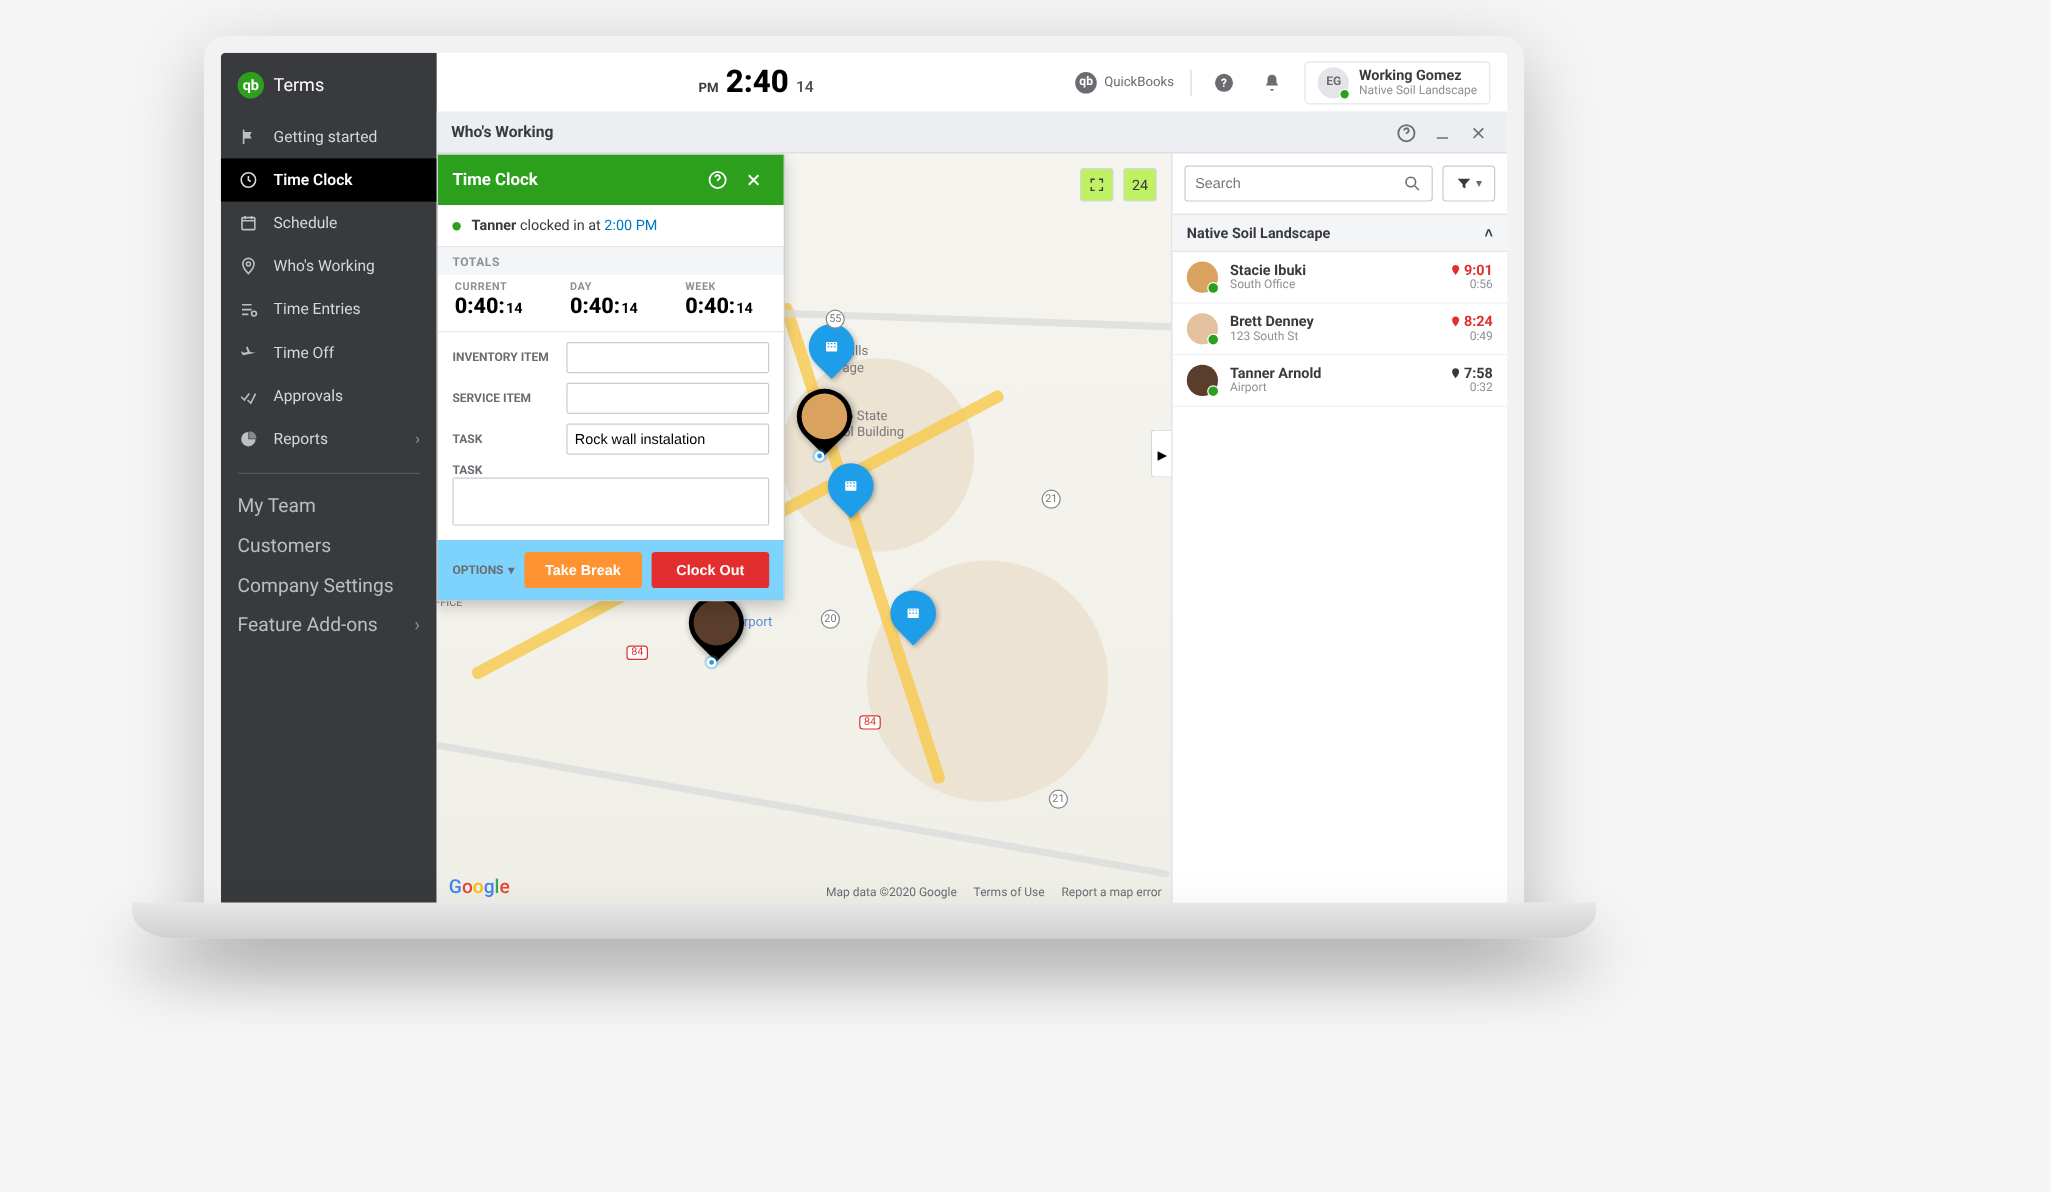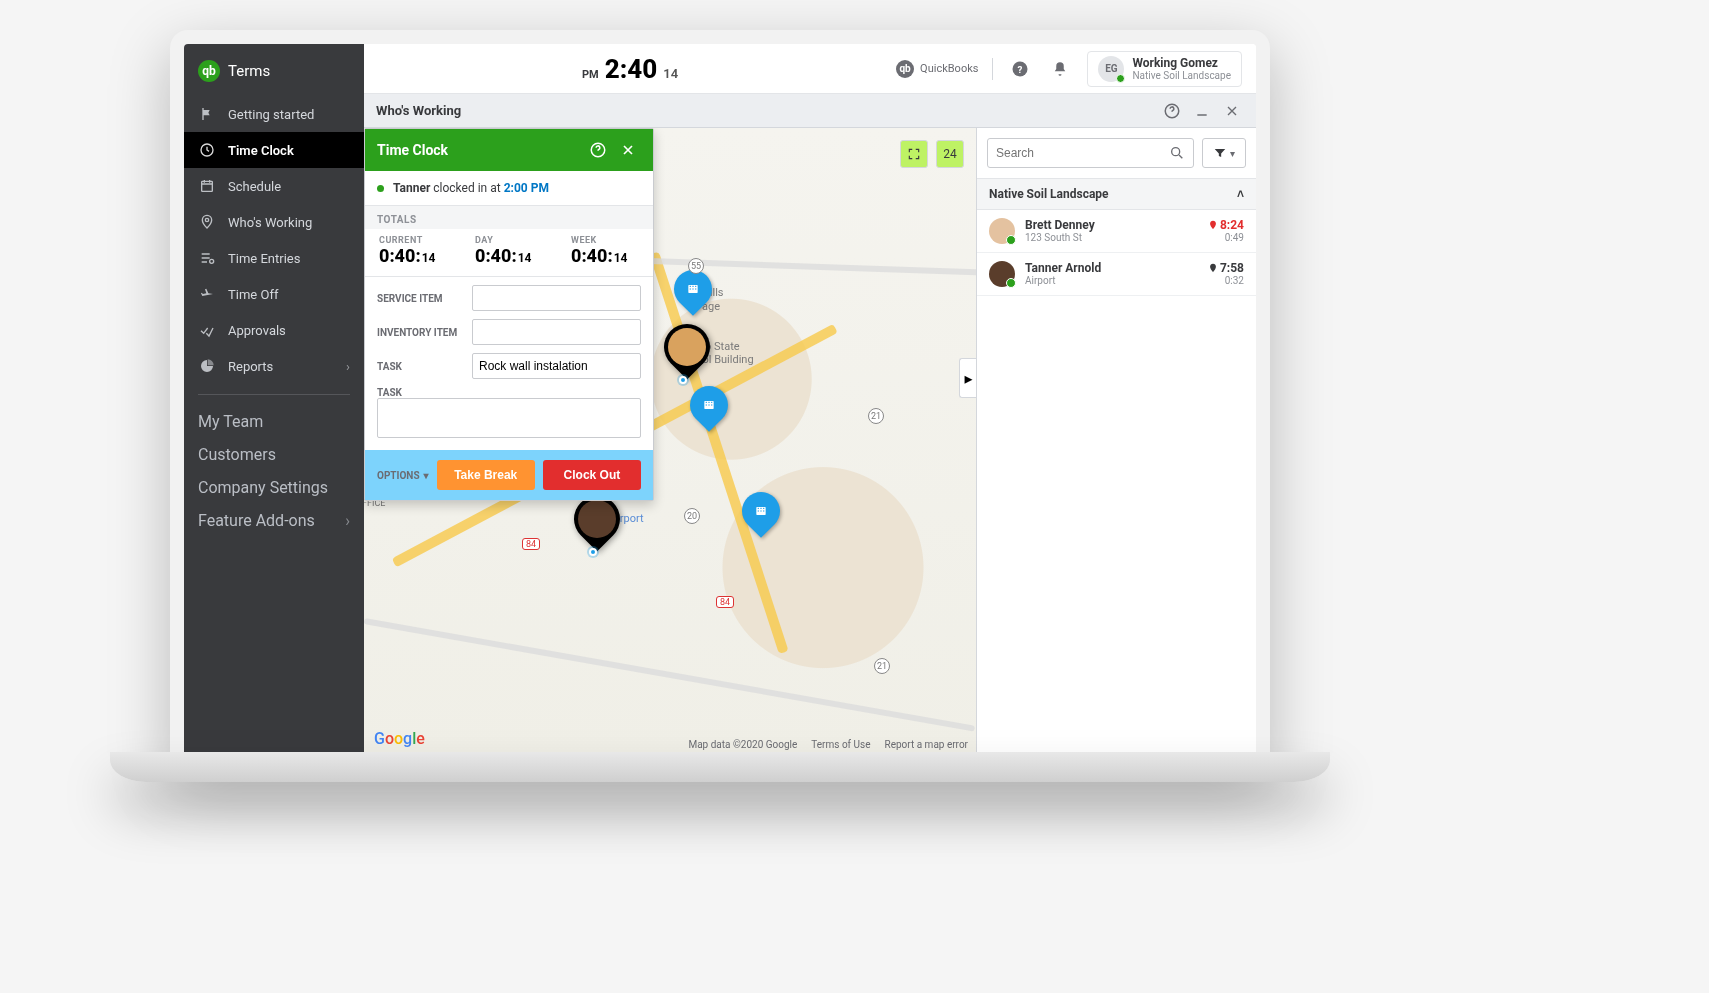--- a/index.html
+++ b/index.html
@@ -64,21 +64,21 @@
   .google-logo span:nth-child(1){color:#4285F4}.google-logo span:nth-child(2){color:#EA4335}.google-logo span:nth-child(3){color:#FBBC05}.google-logo span:nth-child(4){color:#4285F4}.google-logo span:nth-child(5){color:#34A853}.google-logo span:nth-child(6){color:#EA4335}
   .map-legal { position:absolute; right:8px; bottom:6px; display:flex; gap:14px; font-size:10px; color:#6b6c72; }
   .map-label { position:absolute; font-size:11px; color:#7a7a7a; white-space:nowrap; }
   .side-toggle { position:absolute; top:230px; right:-1px; width:18px; height:40px; background:#fff; border:1px solid #d4d7dc; border-right:none; border-radius:3px 0 0 3px; display:flex; align-items:center; justify-content:center; cursor:pointer; }
   
   .tc-card { position:absolute; left:0; top:0; width:290px; background:#f4f5f6; border:1px solid #c9cbcf; border-radius:2px; box-shadow:0 4px 12px rgba(0,0,0,0.2); z-index:10; }
   .tc-head { background:#2ca01c; color:#fff; display:flex; align-items:center; padding:8px 12px; font-size:14px; font-weight:700; }
   .tc-head .icon-btn { color:#fff; }
   .tc-status { padding:10px 12px; font-size:12px; color:#393a3d; background:#fff; border-bottom:1px solid #e3e5e8;}
   .tc-status .dot { display:inline-block; width:7px; height:7px; background:#2ca01c; border-radius:50%; margin-right:6px; vertical-align:middle;}
-  .tc-status .time-link { color:#0077c5; font-weight:700;text-align:center;}
+  .tc-status .time-link { color:#0077c5; font-weight:400;text-align:center;}
   .tc-section-label { font-size:10px; font-weight:700; letter-spacing:0.5px; color:#8d9096; padding:8px 12px 4px;}
   .tc-totals { display:flex; background:#fff; border-bottom:1px solid #e3e5e8; }
   .tc-col { flex:1; padding:6px 14px 10px; }
   .tc-col .lbl { font-size:9px; font-weight:700; color:#8d9096; letter-spacing:0.5px; }
   .tc-col .val { font-size:18px; font-weight:800; color:#000; display:flex; align-items:baseline; gap:1px; }
   .tc-col .val .sm { font-size:12px; font-weight:700; }
   .tc-form { background:#fff; padding:4px 12px 8px; }
   .tc-row { display:flex; align-items:center; height:34px; gap:8px; }
   .tc-row label { font-size:10px; font-weight:700; color:#6b6c72; width:100px; }
   .tc-row input { flex:1; height:26px; border:1px solid #c9cbcf; border-radius:2px; padding:0 6px; font-size:12px; }
@@ -381,25 +381,25 @@
               <div class="tc-col">
                 <div class="lbl">WEEK</div>
                 <div class="val">
                       <span>0:40:</span>
                       <span class="sm">14</span>
                     </div>
               </div>
             </div>
             <div class="tc-form">
               <div class="tc-row">
+                <label>INVENTORY ITEM</label>
+                <input value="" style="">
+              </div>
+              <div class="tc-row">
                 <label>SERVICE ITEM</label>
-                <input value="" style="">
-              </div>
-              <div class="tc-row">
-                <label>INVENTORY ITEM</label>
                 <input value="" style="">
               </div>
               <div class="tc-row">
                 <label>TASK</label>
                 <input value="Rock wall instalation" style="">
               </div>
               <div class="tc-row" style="height:auto; flex-direction:column; align-items:stretch; gap:4px; padding-top:4px;">
                 <label>TASK</label>
               </div>
               <div class="tc-notes"><textarea value="" style=""></textarea></div>
@@ -434,20 +434,36 @@
                   </span>
               <span style="font-size:10px;color:#6b6c72;">▾</span>
             </div>
           </div>
           <div class="rp-group-head">
             <span>Native Soil Landscape</span>
             <span class="chev">˄</span>
           </div>
 
           <div class="rp-item">
+            <div class="av" style="background:#d9a25e"></div>
+            <div class="info">
+              <div class="nm">Stacie Ibuki</div>
+              <div class="loc">South Office</div>
+            </div>
+            <div class="meta">
+              <div class="t1">
+                    <svg width="10" height="10" viewBox="0 0 24 24" fill="#e22e2e">
+                      <path d="M12 2C8 2 5 5 5 9c0 5 7 13 7 13s7-8 7-13c0-4-3-7-7-7z"></path>
+                    </svg>
+                    <span>9:01</span>
+                  </div>
+              <div class="t2">0:56</div>
+            </div>
+          </div>
+          <div class="rp-item">
             <div class="av" style="background:#e4c2a0"></div>
             <div class="info">
               <div class="nm">Brett Denney</div>
               <div class="loc">123 South St</div>
             </div>
             <div class="meta">
               <div class="t1">
                     <svg width="10" height="10" viewBox="0 0 24 24" fill="#e22e2e">
                       <path d="M12 2C8 2 5 5 5 9c0 5 7 13 7 13s7-8 7-13c0-4-3-7-7-7z"></path>
                     </svg>

